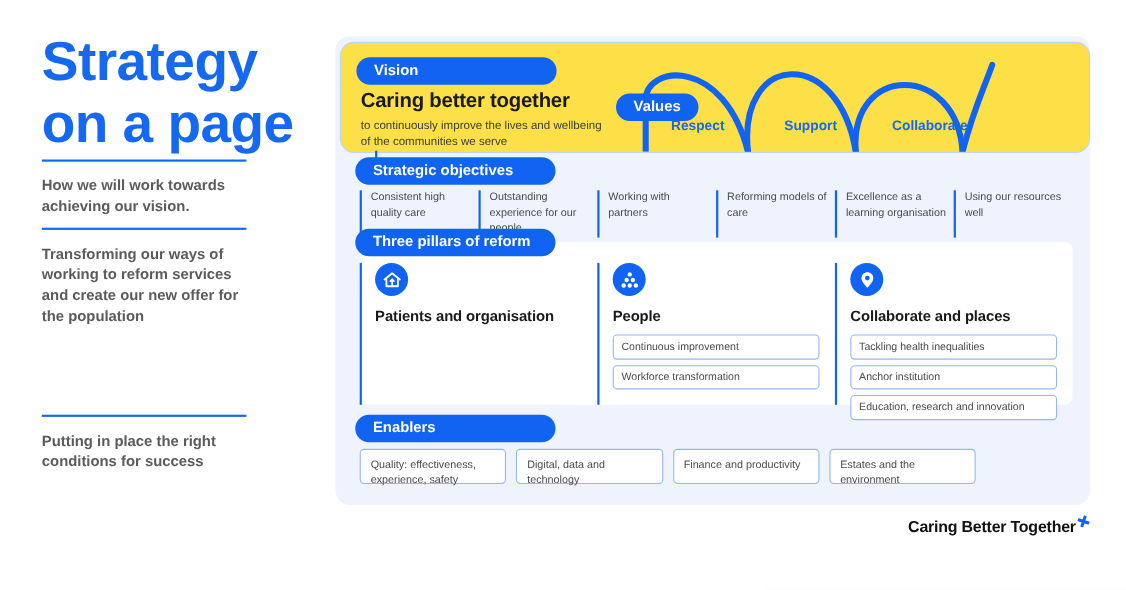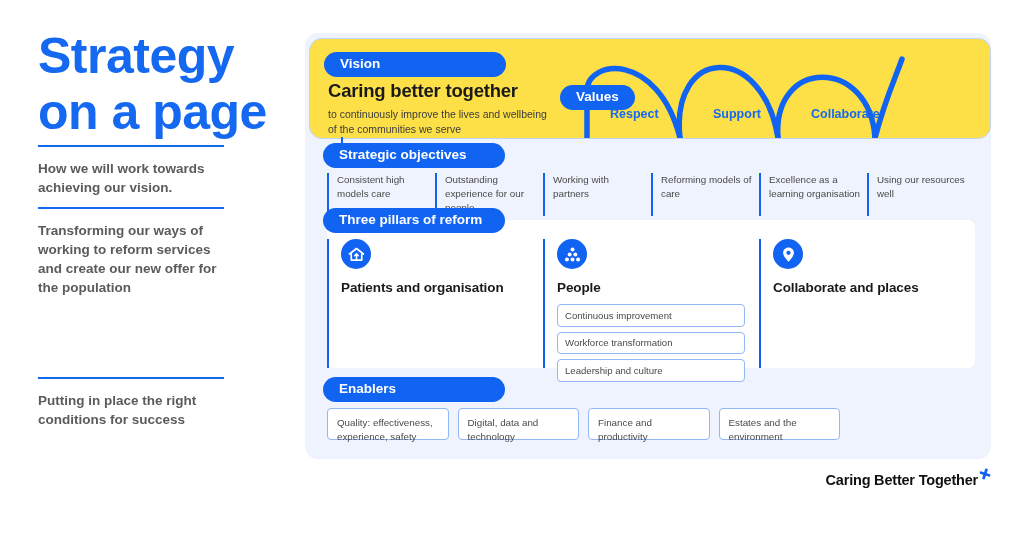--- a/index.html
+++ b/index.html
@@ -217,21 +217,21 @@
     white-space: nowrap;
     overflow: hidden;
   }
 
   
   #enablers-section { position: absolute; left: 4px; top: 344px; width: 680px; }
   #enablers-pill { position: absolute; left: 14px; top: 0px; min-width: 150px; }
   #enablers-row {
     position: absolute;
     left: 18px; top: 31px;
-    width: 513px;
+    width: 560px;
     display: flex;
     gap: 9px;
   }
   .enabler-item {
     flex: 1 1 0;
     border: 1px solid #95b7f3;
     border-radius: 4px;
     background: #ffffff;
     color: #4a4a4a;
     font-size: 9.8px;
@@ -322,21 +322,21 @@
     <span class="value-label" id="value-respect">Respect</span>
     <span class="value-label" id="value-support">Support</span>
     <span class="value-label" id="value-collaborate">Collaborate</span>
   </div>
 
   <div class="connector" style="left:36px; top:104px; height:10px;"></div>
 
   <div id="strategic-section">
     <span class="pill" id="strategic-pill">Strategic objectives</span>
     <div id="objectives-row">
-      <div class="objective-item">Consistent high models care</div>
+      <div class="objective-item">Consistent high quality care</div>
       <div class="objective-item">Outstanding experience for our people</div>
       <div class="objective-item">Working with partners</div>
       <div class="objective-item">Reforming models of care</div>
       <div class="objective-item">Excellence as a learning organisation</div>
       <div class="objective-item">Using our resources well</div>
     </div>
   </div>
 
   <div id="pillars-section">
     <div id="pillars-card"></div>
@@ -363,32 +363,36 @@
             <circle cx="15.6" cy="12" r="2.5" fill="#ffffff"></circle>
             <circle cx="5" cy="18.4" r="2.5" fill="#ffffff"></circle>
             <circle cx="12" cy="18.4" r="2.5" fill="#ffffff"></circle>
             <circle cx="19" cy="18.4" r="2.5" fill="#ffffff"></circle>
           </svg>
         </div>
         <div class="pillar-title">People</div>
         <div class="pillar-items">
           <div class="pillar-item">Continuous improvement</div>
           <div class="pillar-item">Workforce transformation</div>
-          <div class="pillar-item">Leadership and culture</div>
         </div>
       </div>
 
       <div class="pillar-col">
         <div class="pillar-icon">
           <svg width="19" height="19" viewBox="0 0 24 24">
             <path d="M12 3.2 C 8.1 3.2 5.2 6.2 5.2 10 C 5.2 14.6 12 21 12 21 C 12 21 18.8 14.6 18.8 10 C 18.8 6.2 15.9 3.2 12 3.2 Z" fill="#ffffff"></path>
             <circle cx="12" cy="9.9" r="2.7" fill="#1163F2"></circle>
           </svg>
         </div>
         <div class="pillar-title">Collaborate and places</div>
+        <div class="pillar-items">
+          <div class="pillar-item">Tackling health inequalities</div>
+          <div class="pillar-item">Anchor institution</div>
+          <div class="pillar-item">Education, research and innovation</div>
+        </div>
       </div>
 
     </div>
   </div>
 
   <div id="enablers-section">
     <span class="pill" id="enablers-pill">Enablers</span>
     <div id="enablers-row">
       <div class="enabler-item">Quality: effectiveness, experience, safety</div>
       <div class="enabler-item">Digital, data and technology</div>

